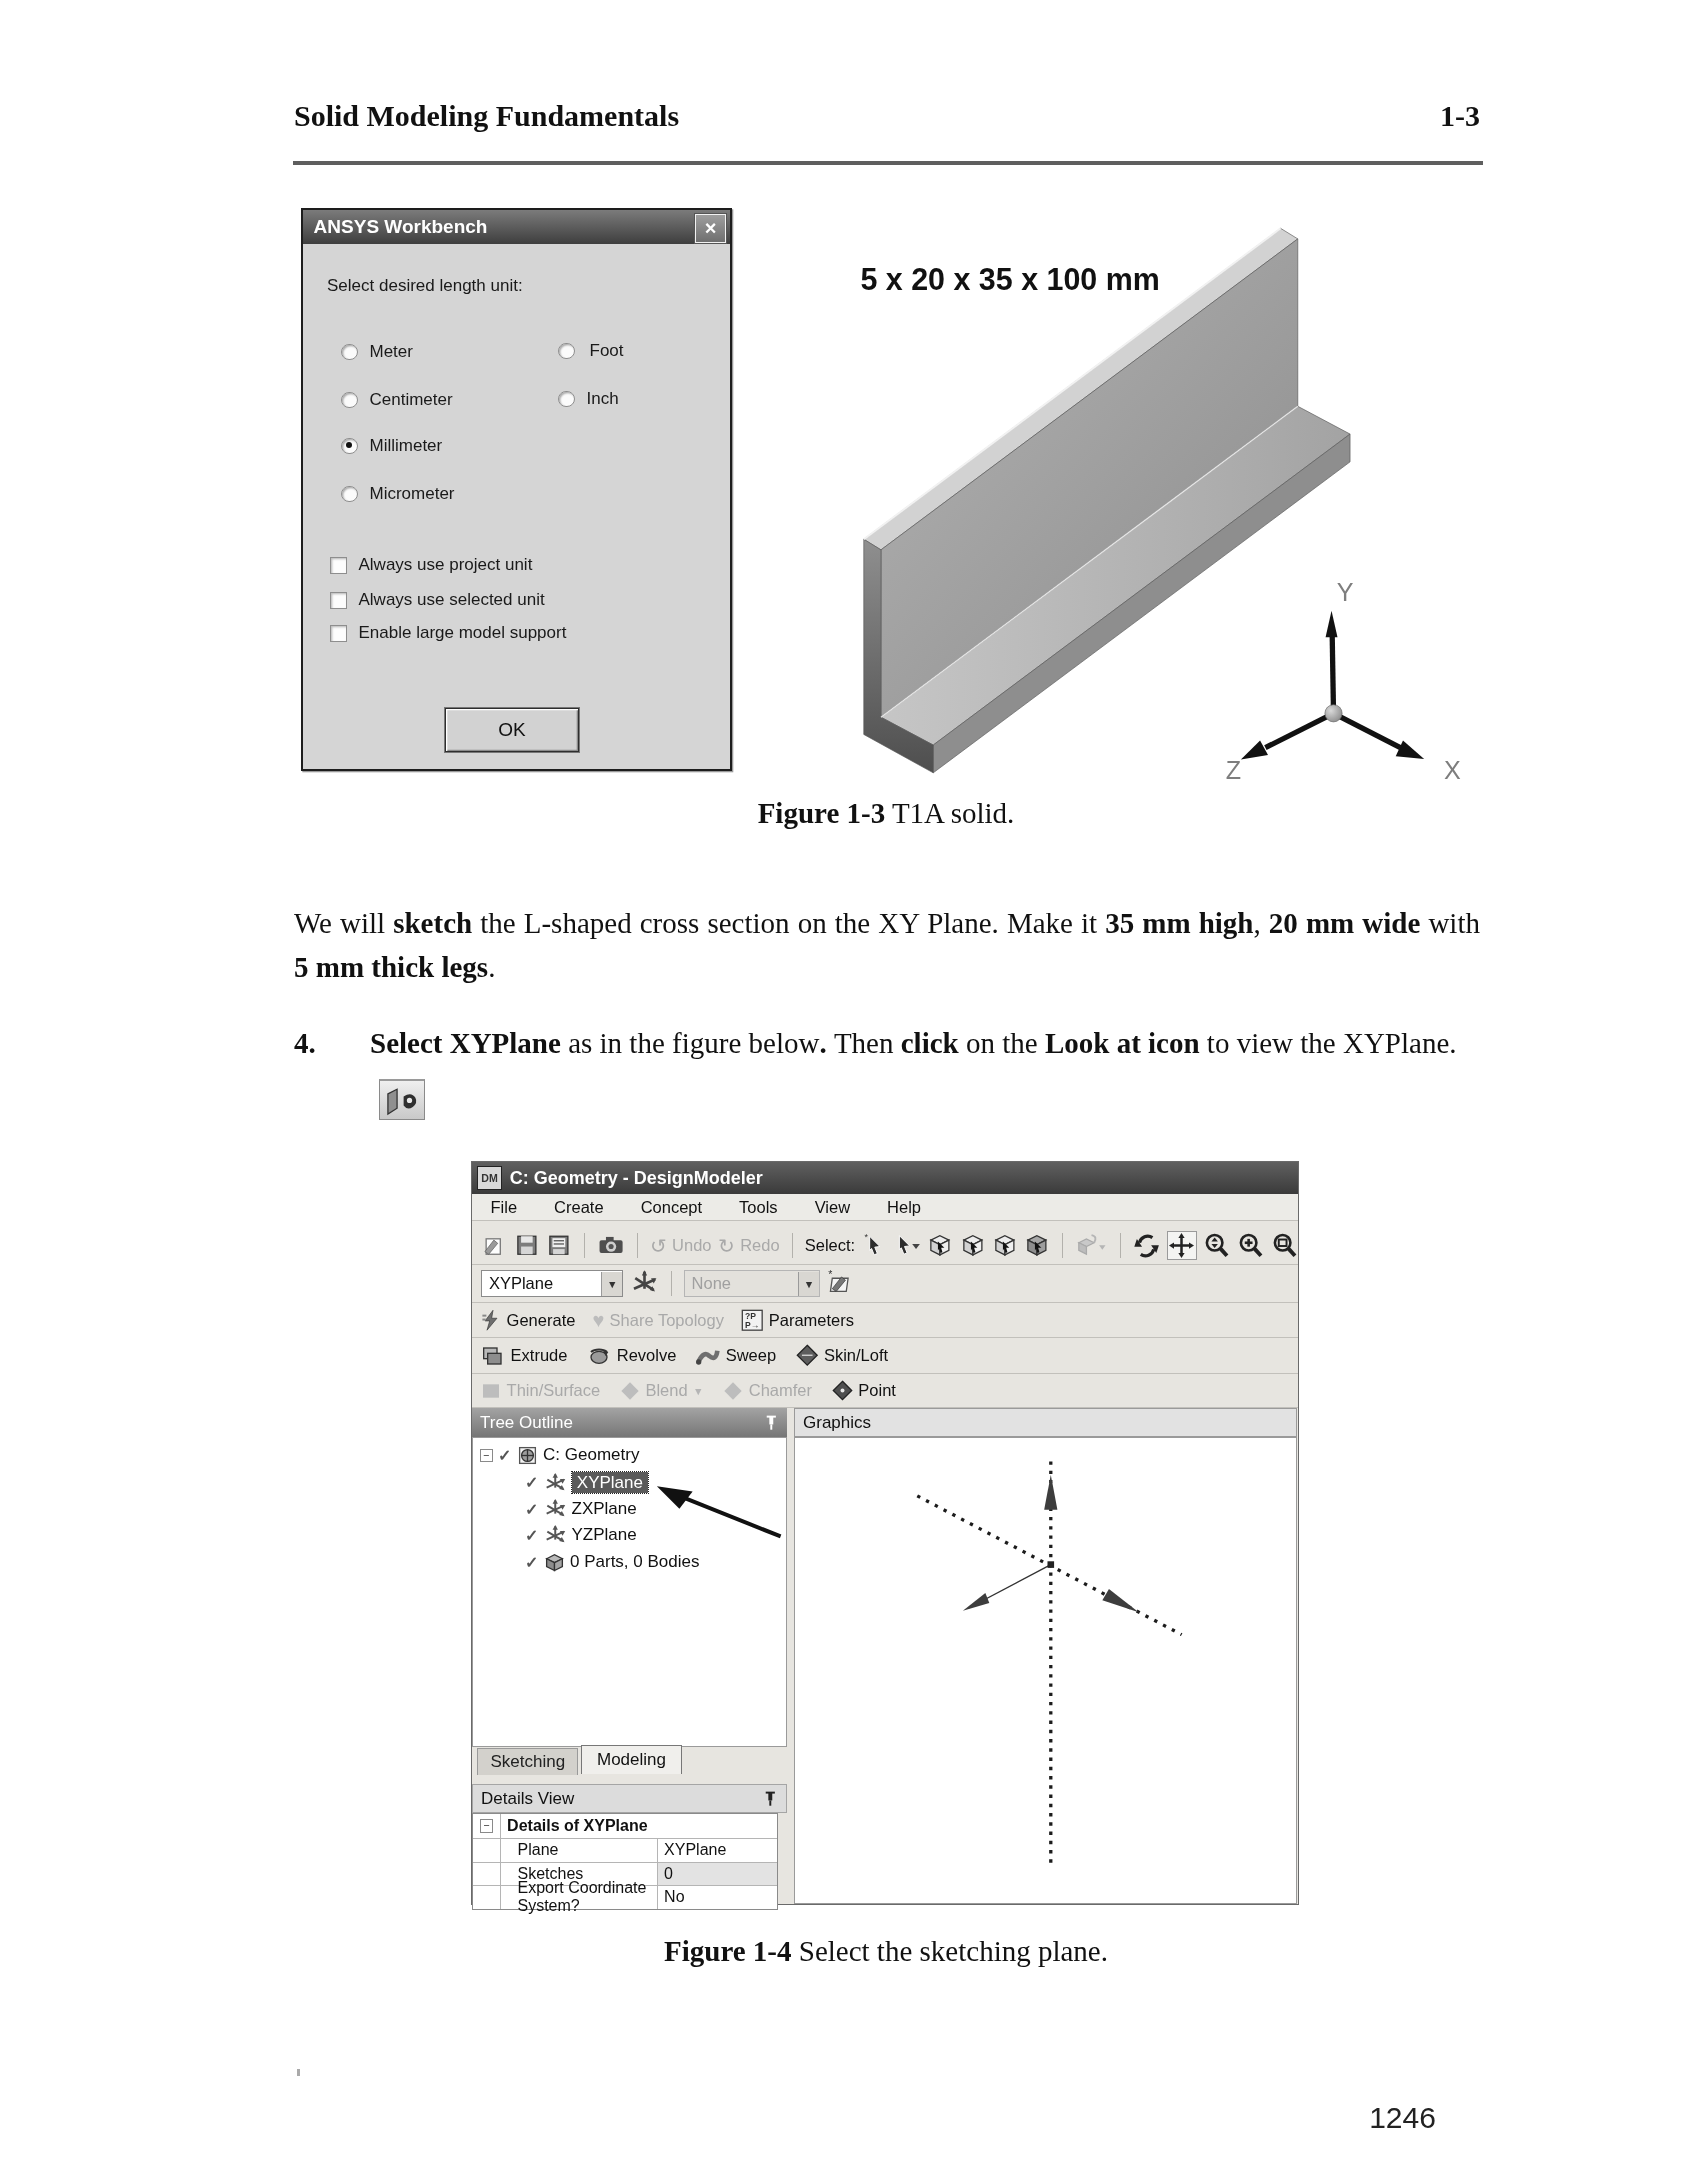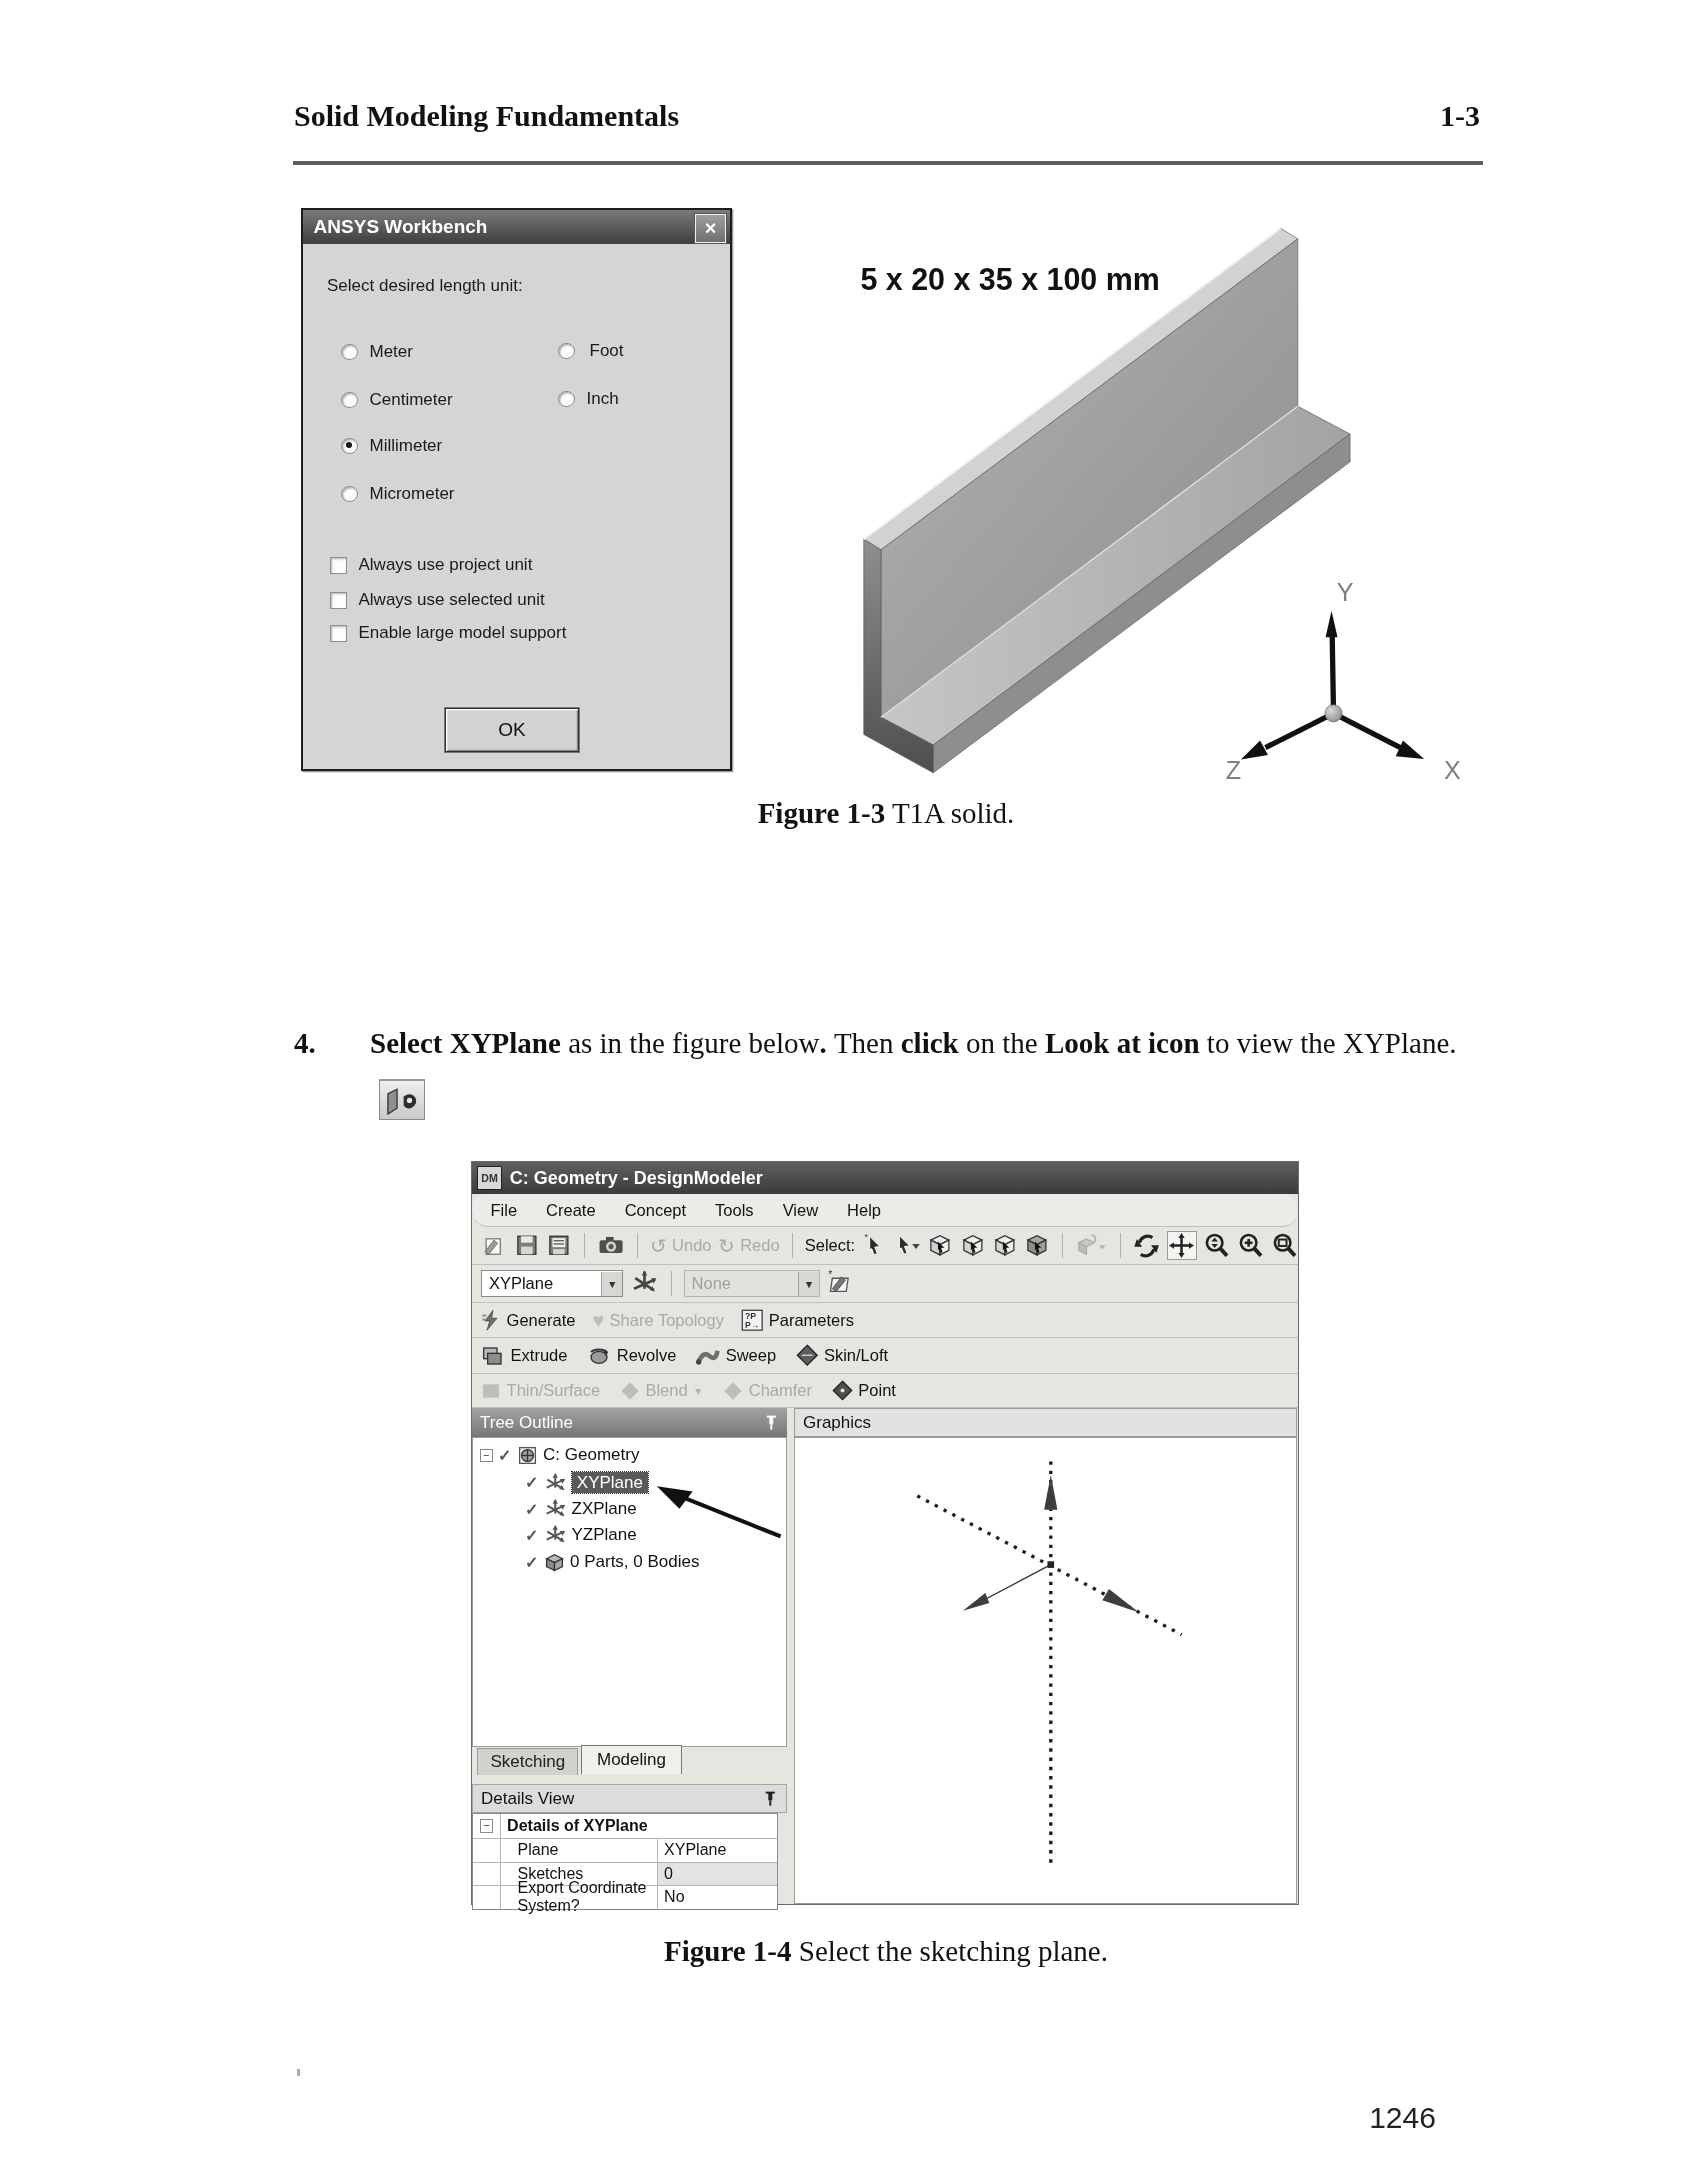--- a/index.html
+++ b/index.html
@@ -42,22 +42,22 @@
   .lookat-btn{display:inline-block;width:44px;height:38px;vertical-align:-9.3px;margin-left:9.3px;
        background:linear-gradient(#efefef,#c9c9c9);border:0.7px solid #8a8a8a;border-top:2.6px solid #9a9a9a;}
 
   
   .dm{left:471px;top:1161px;width:828px;height:744px;background:#e7e5e0;border:1.3px solid #6a6a6a;
       font-family:"Liberation Sans",sans-serif;font-size:16.5px;color:#111;box-sizing:border-box;}
   .dm-title{position:absolute;left:0;top:0;right:0;height:32px;background:linear-gradient(#606060,#3a3a3a);
       color:#fff;display:flex;align-items:center;gap:8px;padding-left:5.3px;font-size:18px;font-weight:bold;box-sizing:border-box;}
   .dm-badge{width:22.5px;height:22.5px;background:#d8d8d8;border:0.7px solid #222;color:#333;font-size:10.6px;font-weight:bold;
       display:flex;align-items:center;justify-content:center;flex:none;}
-  .dm-menu{position:absolute;left:0;top:32px;right:0;height:33px;background:#ecebe7;border-bottom:1.3px solid #c2c0bb;
-      display:flex;align-items:center;gap:29px;padding-left:18.5px;box-sizing:border-box;border-radius:16px;}
+  .dm-menu{position:absolute;left:0;top:32px;right:0;height:27px;background:#ecebe7;border-bottom:1.3px solid #c2c0bb;
+      display:flex;align-items:center;gap:37px;padding-left:18.5px;box-sizing:border-box;}
   .tbar{position:absolute;left:0;right:0;display:flex;align-items:center;gap:6.6px;
       border-bottom:1.3px solid #c2c0bb;box-sizing:border-box;padding-left:9.3px;background:#e7e5e0;}
   .sep{width:1.3px;height:25px;background:#b3b1ac;margin:0 5.3px;flex:none;}
   .gray{color:#a9a9a9;}
   .tbtn{display:flex;align-items:center;gap:5.3px;}
   .combo{height:26.5px;background:#fff;border:1.3px solid #8b8b8b;display:flex;align-items:center;
       padding-left:6.6px;box-sizing:border-box;}
   .combo .arr{margin-left:auto;width:20px;height:24px;background:#d9d7d2;border-left:1.3px solid #9a9a9a;
       display:flex;align-items:center;justify-content:center;font-size:10.6px;color:#333;}
   .combo.dis{background:#e3e1dc;color:#a0a0a0;border-color:#b5b5b5;}
@@ -184,20 +184,21 @@
       <polygon points="892,807 849,803 860,779" fill="#111"></polygon>
       <circle cx="755" cy="738" r="13" fill="url(#gBall)" stroke="#666"></circle>
       <text x="760" y="568" font-family="Liberation Sans, sans-serif" font-size="38" fill="#7e7e7e">Y</text>
       <text x="592" y="838" font-family="Liberation Sans, sans-serif" font-size="38" fill="#7e7e7e">Z</text>
       <text x="922" y="838" font-family="Liberation Sans, sans-serif" font-size="38" fill="#7e7e7e">X</text>
     </g>
   </svg>
 
   <div class="abs caption" style="top:797px;"><span class="b">Figure 1-3</span><span> T1A solid.</span></div>
 
+  <div class="abs bodytext"><span>We will </span><span class="b">sketch</span><span> the L-shaped cross section on the XY Plane. Make it </span><span class="b">35 mm high</span><span>, </span><span class="b">20 mm wide</span><span> with </span><span class="b">5 mm thick legs</span><span>.</span></div>
 
   <div class="abs step">
     <span class="step-num">4.</span>
     <div class="step-body"><span><span class="b">Select XYPlane</span><span> as in the figure below</span><span class="b">. </span><span>Then </span><span class="b">click</span><span> on the </span><span class="b">Look at icon</span><span> to view the XYPlane.</span></span><span class="lookat-btn"><svg width="42" height="34" viewBox="0 0 64 52">
             <polygon points="12,12 26,5 26,34 12,43" fill="#8f8f8f" stroke="#333" stroke-width="2"></polygon>
             <path d="M36 16 q12 -8 18 2 q4 8 -4 14 q-8 6 -14 -2" fill="#2f2f2f"></path>
             <circle cx="45" cy="22" r="4" fill="#e8e8e8"></circle>
           </svg></span></div>
   </div>
 

